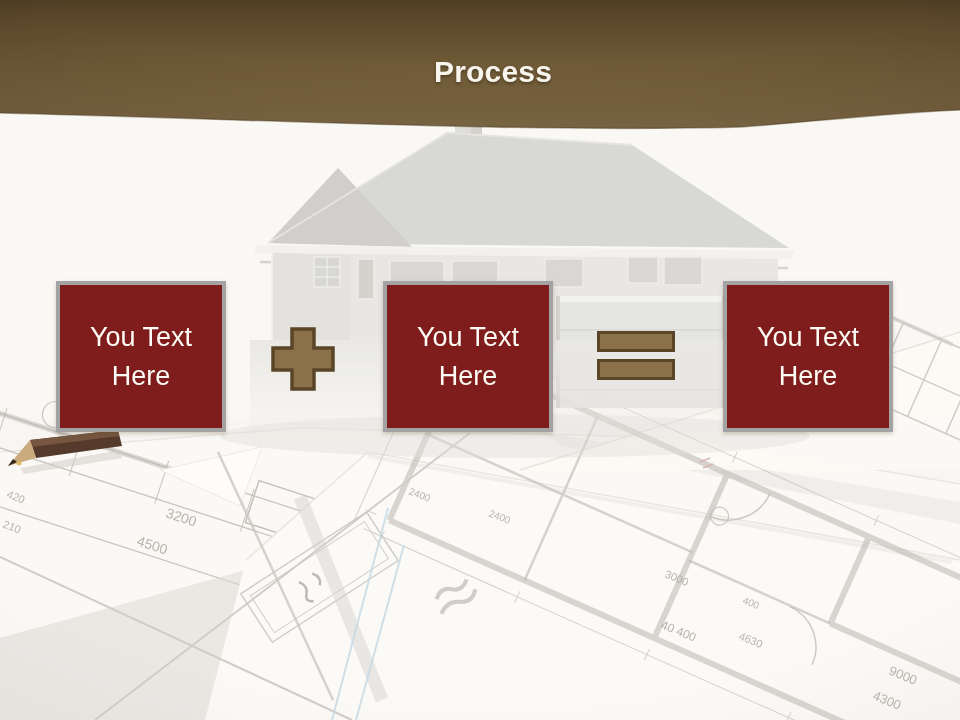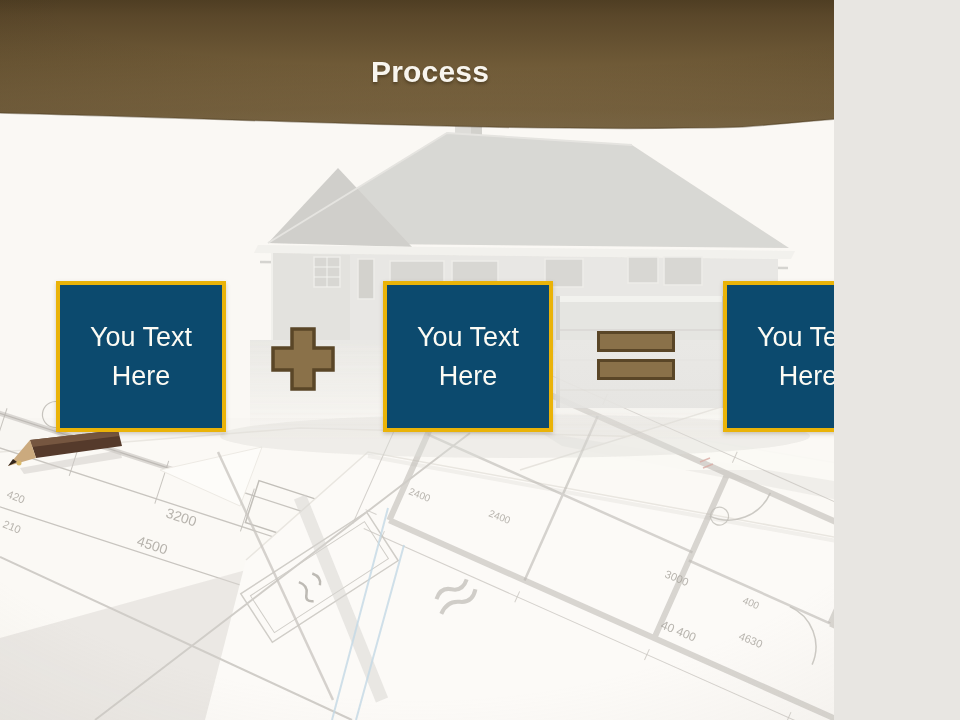--- a/index.html
+++ b/index.html
@@ -1,17 +1,17 @@
 <!DOCTYPE html>
 <html><head>
 <meta charset="utf-8">
 <style>
   html,body{margin:0;padding:0;background:#e8e6e2;}
   .slide{
-    position:relative;width:834px;height:720px;overflow:hidden;
+    position:relative;width:960px;height:720px;overflow:hidden;
     background:#faf8f4;
     font-family:"Liberation Sans","DejaVu Sans",sans-serif;
   }
   .slide svg{display:block;}
   #bg-art{position:absolute;left:0;top:0;z-index:0;}
   .vignette{
     position:absolute;inset:0;z-index:1;pointer-events:none;
     background:radial-gradient(120% 95% at 50% 42%, rgba(255,255,255,0) 58%, rgba(186,180,170,0.26) 100%);
   }
   #band{position:absolute;left:0;top:0;z-index:2;}
@@ -20,21 +20,21 @@
     display:flex;justify-content:center;align-items:baseline;gap:9px;
     padding-left:26px;box-sizing:border-box;
     color:#f8f5ee;font-size:30px;line-height:36px;letter-spacing:.2px;
     text-shadow:0 2px 3px rgba(50,38,18,.5);
     white-space:nowrap;
   }
   .title .t-bold{font-weight:700;}
   .title .t-rest{font-weight:400;}
   .tbox{
     position:absolute;top:281px;width:162px;height:143px;z-index:4;
-    background:#0c4a6e;border:4px solid #eab308;
+    background:#7f1d1d;border:4px solid #a3a3a3;
     display:flex;align-items:center;justify-content:center;text-align:center;
     color:#fcfbf4;font-size:27px;line-height:39px;
     box-shadow:0 2px 4px rgba(90,70,40,.25);
   }
   .tbox .lbl{padding:0 12px;}
   #box1{left:56px;} #box2{left:383px;} #box3{left:723px;}
   #plus-op{position:absolute;left:271px;top:327px;z-index:4;}
   #equals-op{position:absolute;left:597px;top:331px;z-index:4;display:flex;flex-direction:column;gap:7px;}
   #equals-op .bar{
     width:72px;height:15px;background:#8a7149;border:3.5px solid #5a4627;

